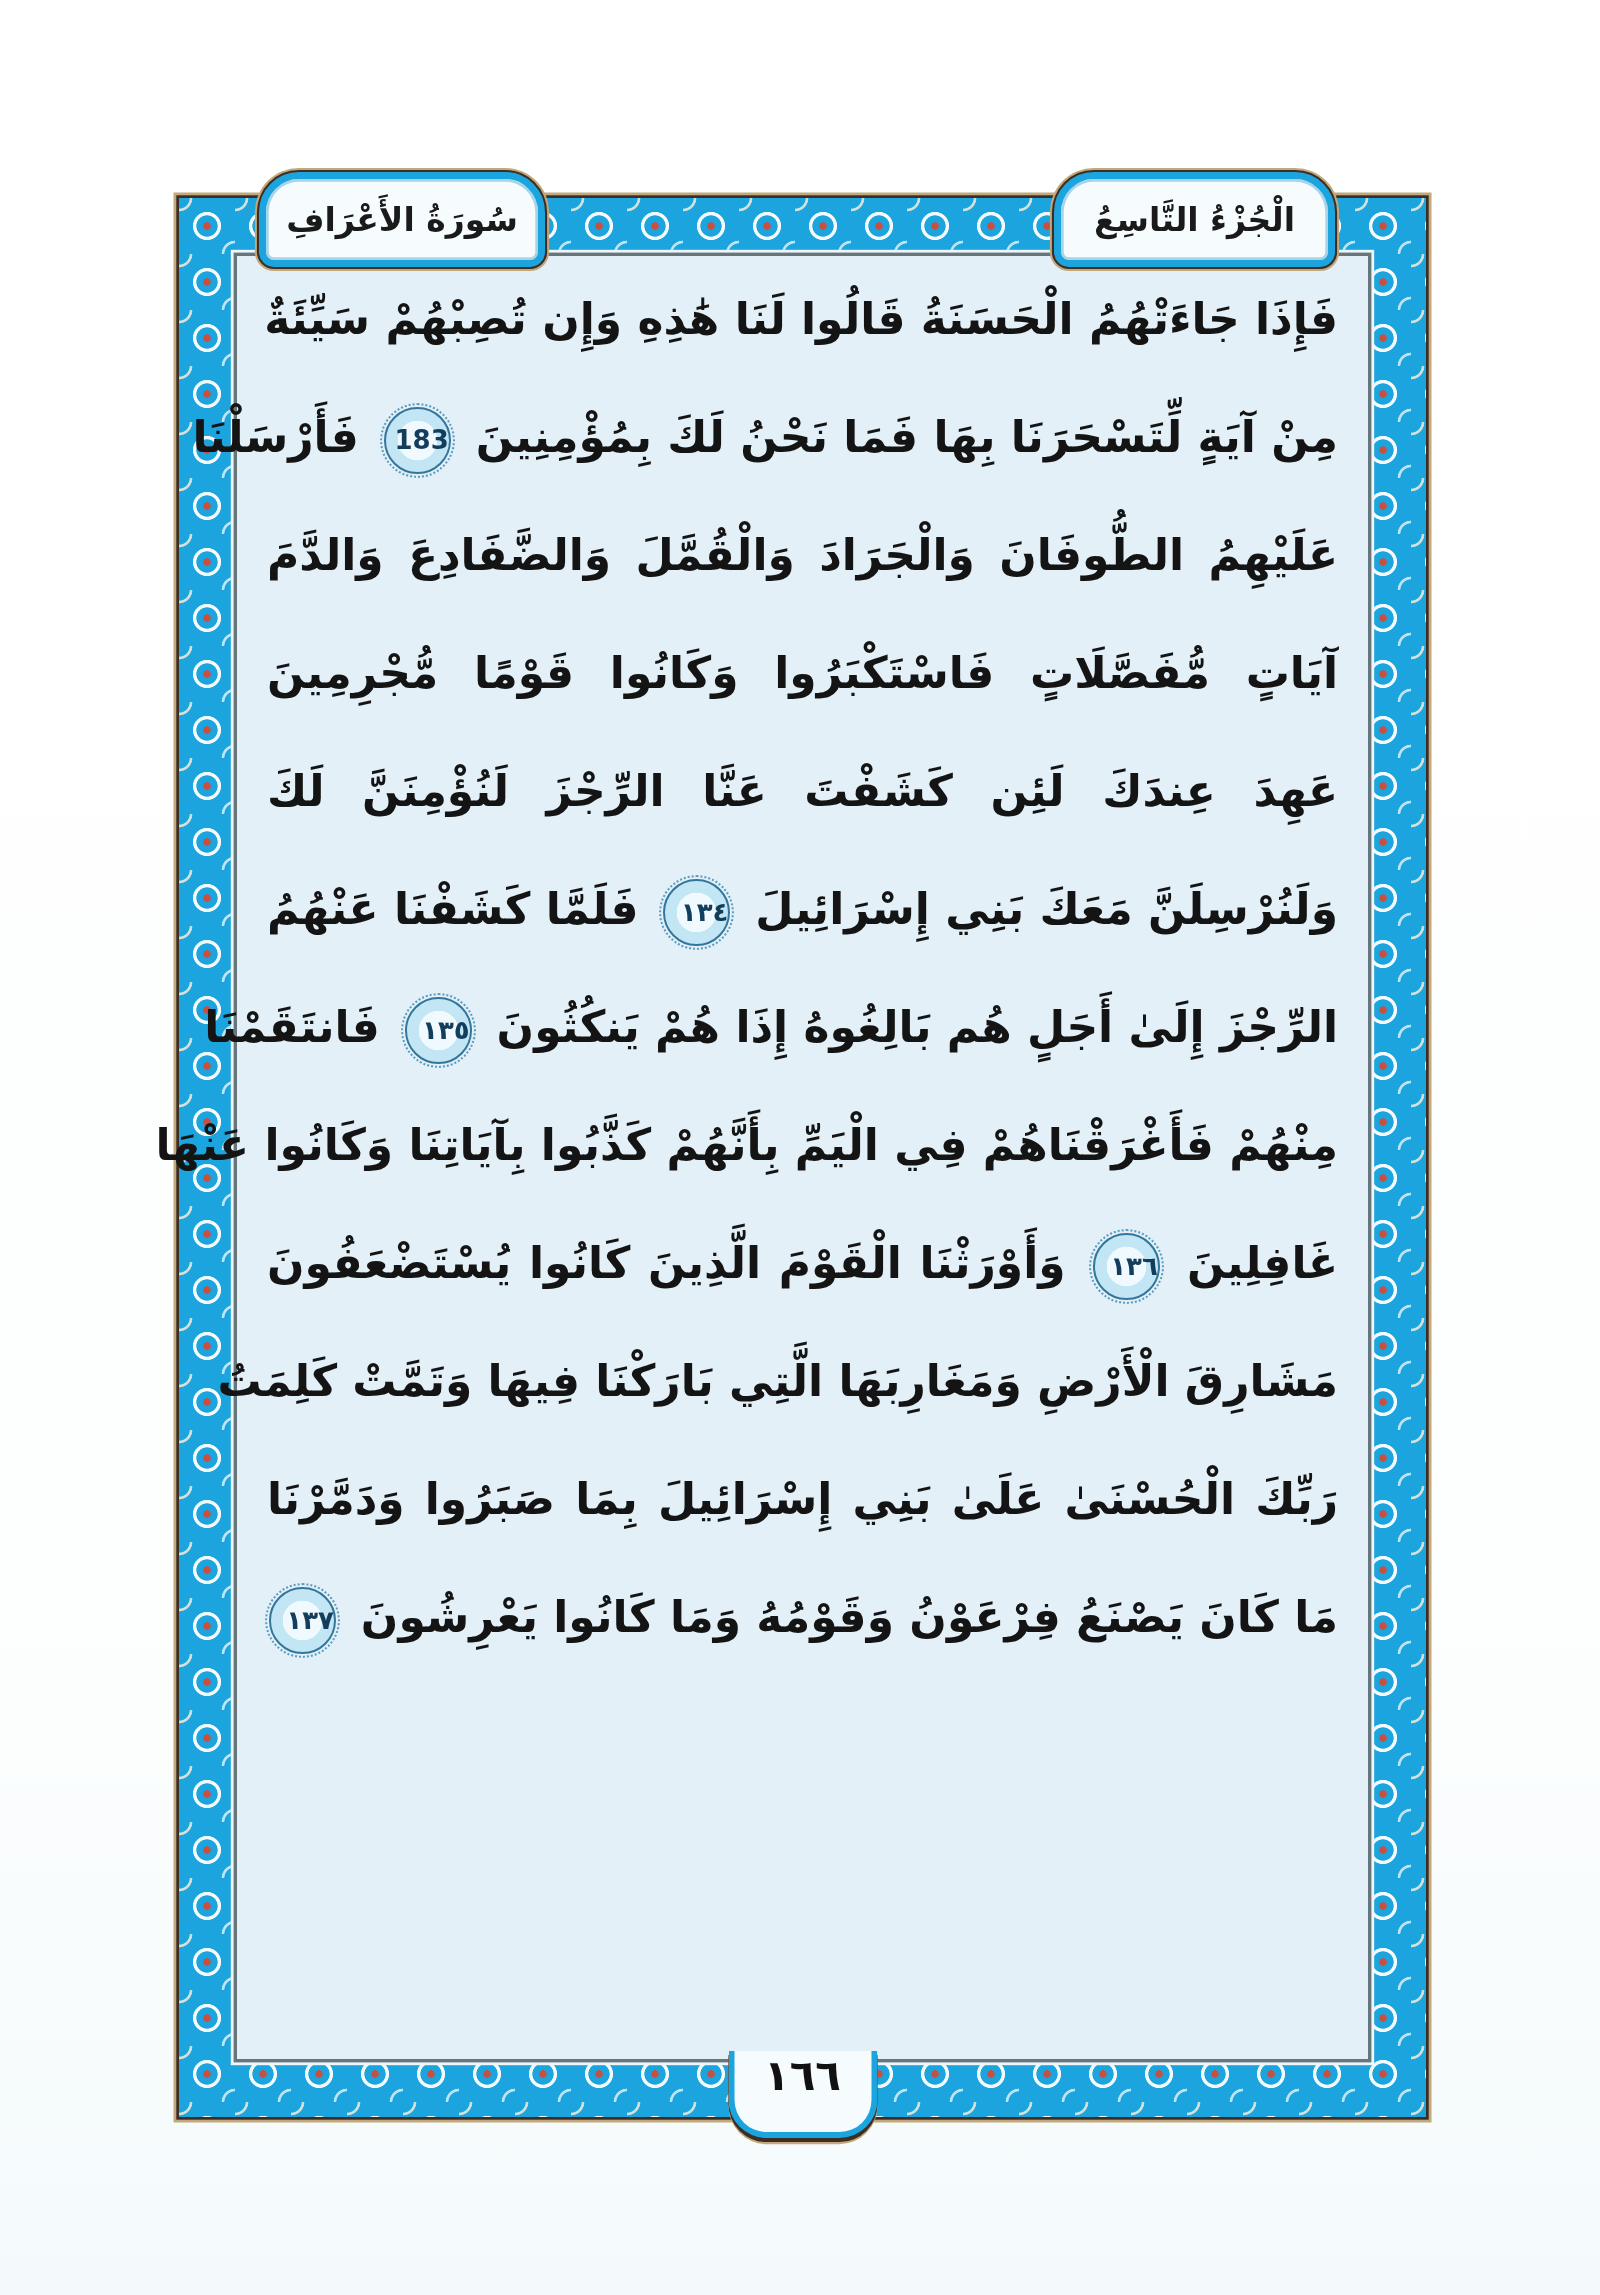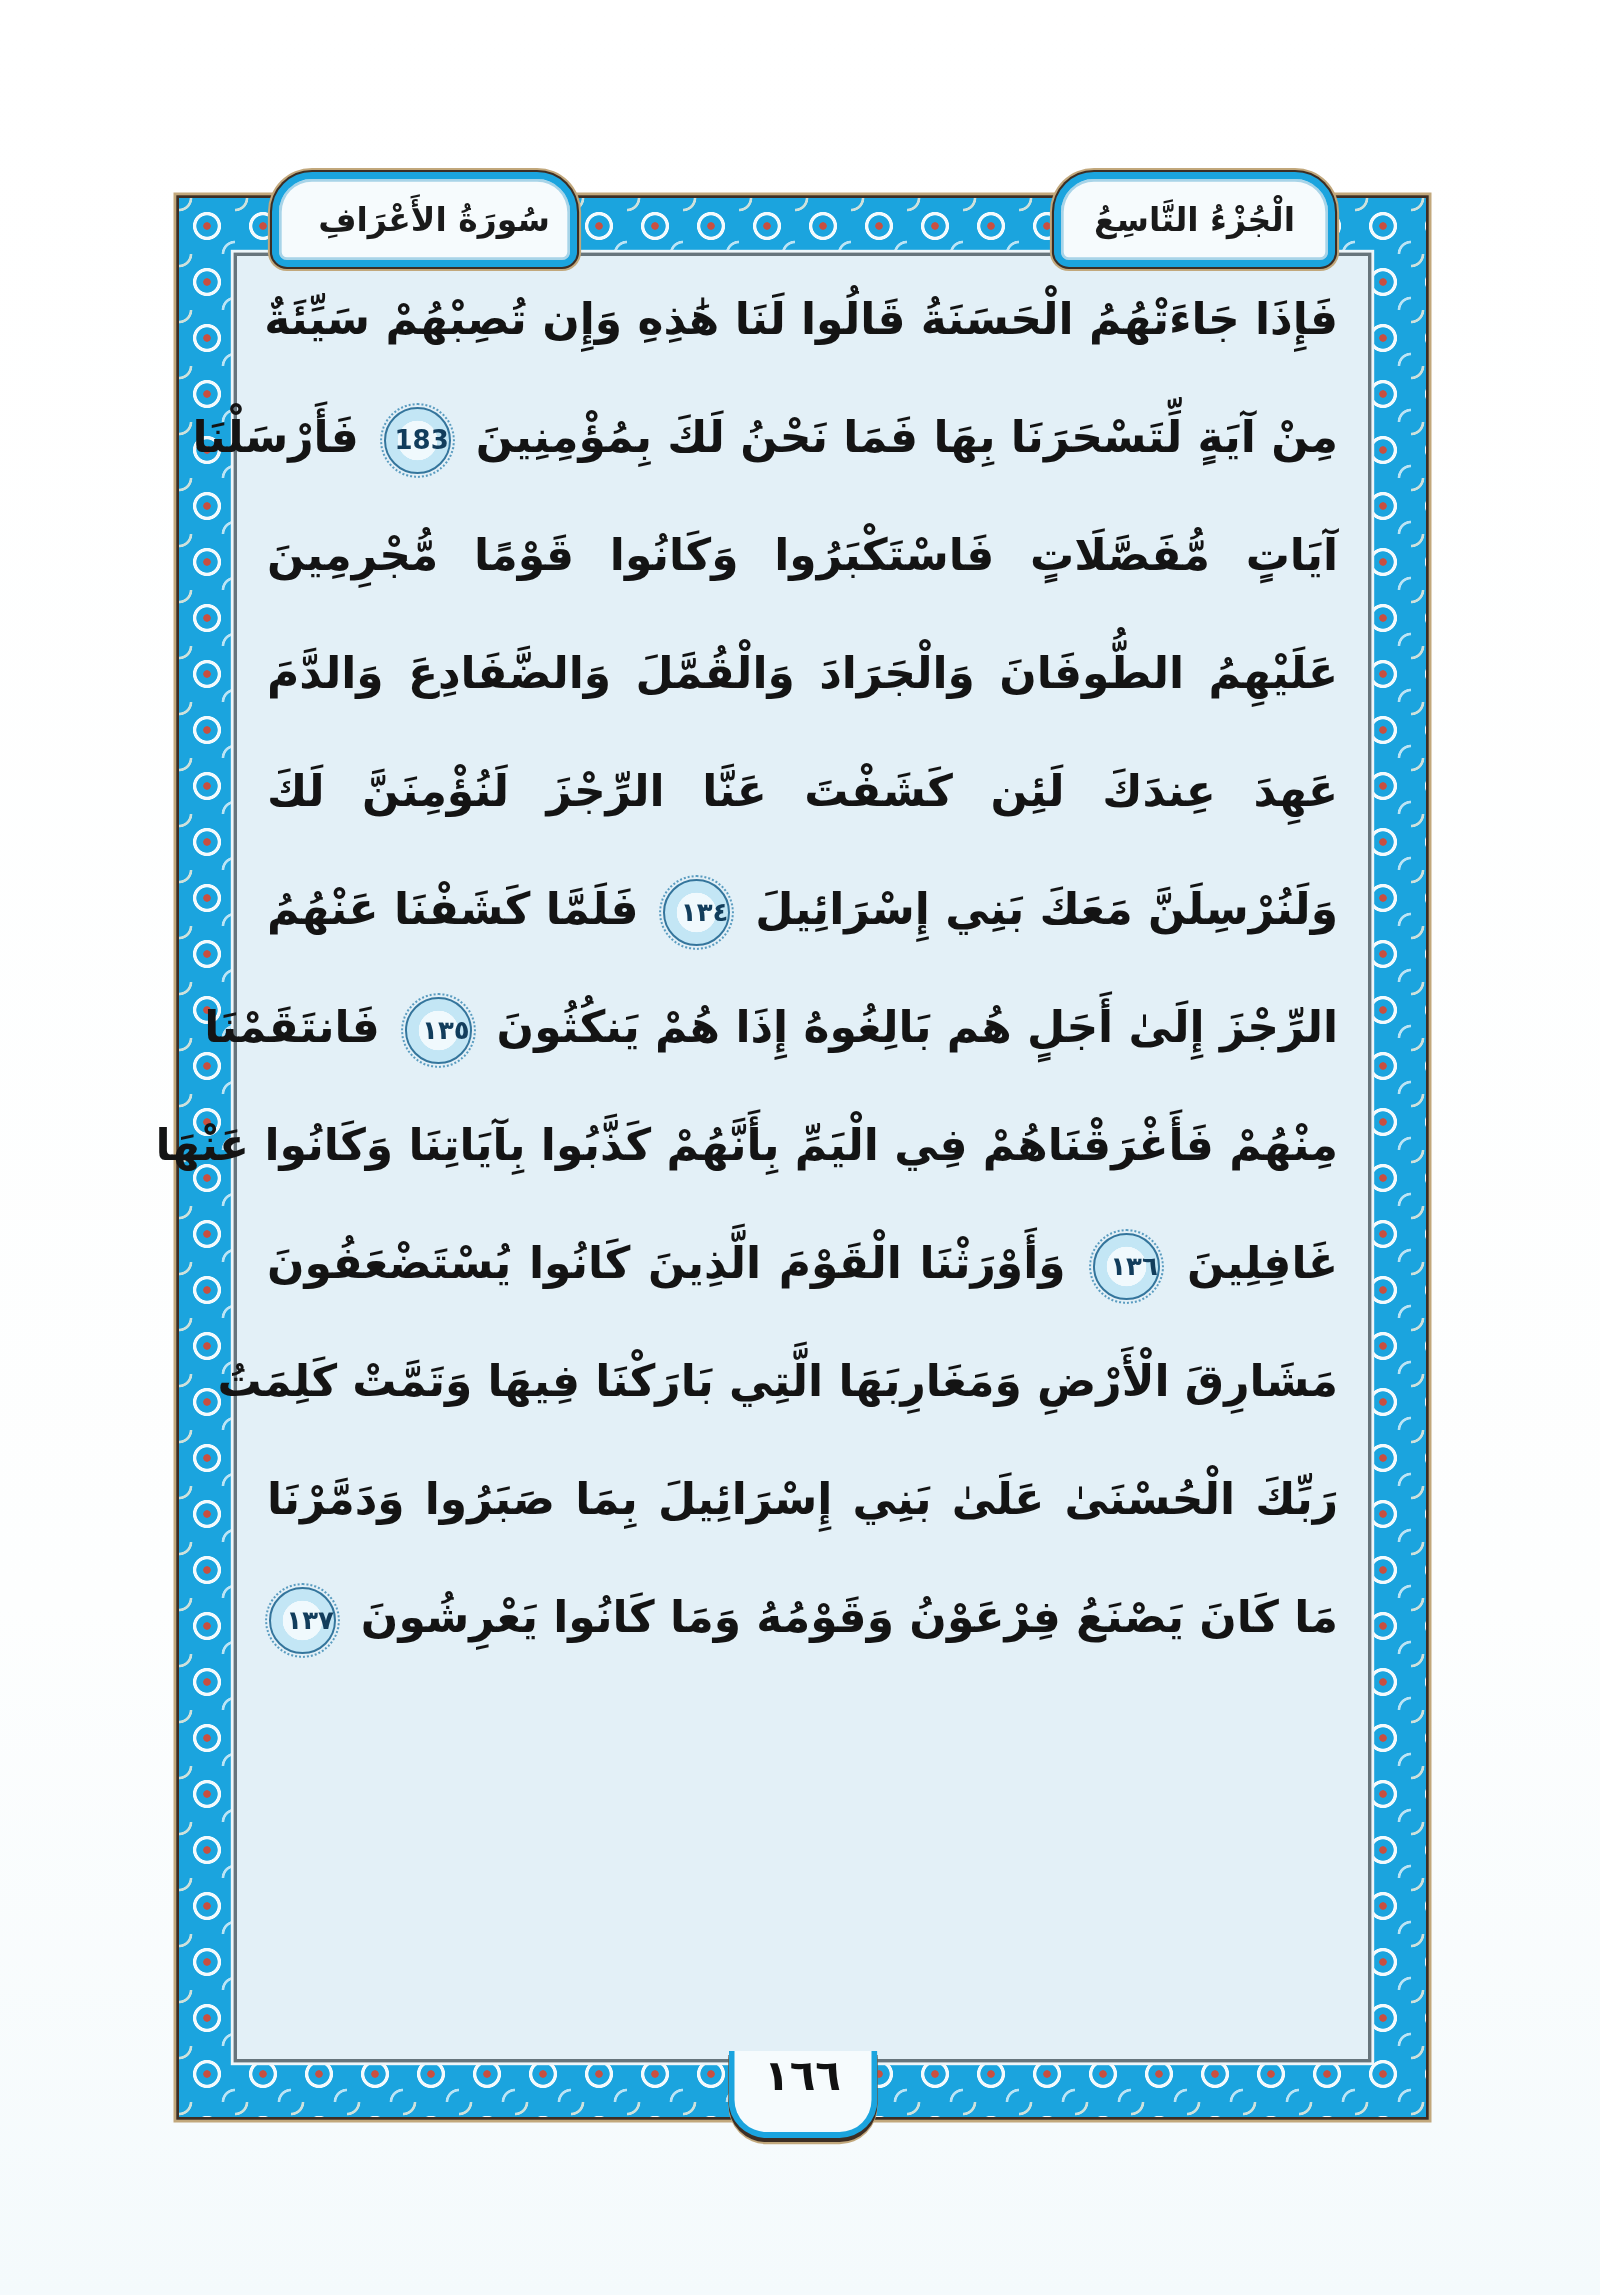--- a/index.html
+++ b/index.html
@@ -74,21 +74,21 @@
     position:absolute;
     top:-26px;
     height:81px;
     background:#f6fbfd;
     border:7.5px solid #1ba4de;
     border-radius:40px 40px 15px 15px;
     box-shadow:0 0 0 2.1px #3d2e24, 0 0 0 4.1px #c2a87c, inset 0 0 0 2.7px #a8d4e8;
     display:flex;align-items:center;justify-content:center;
     z-index:3;
   }
-  .cartouche.surah{left:93px;width:272px;padding-left:19px;}
+  .cartouche.surah{left:80px;width:272px;}
   .cartouche.juz{right:91px;width:267px;}
   .cartouche span{
     font-size:33px;font-weight:bold;color:#1a1a1a;
     white-space:nowrap;
   }
 
   
   .page-tab{
     position:absolute;
     left:50%;bottom:-20.5px;
@@ -118,22 +118,22 @@
     </div>
 
     <div class="cartouche juz">
       <span>الْجُزْءُ التَّاسِعُ</span>
     </div>
 
     <div class="inner">
       <div class="lines" id="lines">
           <div class="line"><span>فَإِذَا جَاءَتْهُمُ الْحَسَنَةُ قَالُوا لَنَا هَٰذِهِ وَإِن تُصِبْهُمْ سَيِّئَةٌ</span></div>
           <div class="line"><span>مِنْ آيَةٍ لِّتَسْحَرَنَا بِهَا فَمَا نَحْنُ لَكَ بِمُؤْمِنِينَ </span><span class="ayah-marker">183</span><span> فَأَرْسَلْنَا</span></div>
+          <div class="line"><span>عَلَيْهِمُ الطُّوفَانَ وَالْجَرَادَ وَالْقُمَّلَ وَالضَّفَادِعَ وَالدَّمَ</span></div>
           <div class="line"><span>آيَاتٍ مُّفَصَّلَاتٍ فَاسْتَكْبَرُوا وَكَانُوا قَوْمًا مُّجْرِمِينَ</span></div>
-          <div class="line"><span>عَلَيْهِمُ الطُّوفَانَ وَالْجَرَادَ وَالْقُمَّلَ وَالضَّفَادِعَ وَالدَّمَ</span></div>
           <div class="line"><span>عَهِدَ عِندَكَ لَئِن كَشَفْتَ عَنَّا الرِّجْزَ لَنُؤْمِنَنَّ لَكَ</span></div>
           <div class="line"><span>وَلَنُرْسِلَنَّ مَعَكَ بَنِي إِسْرَائِيلَ </span><span class="ayah-marker">١٣٤</span><span> فَلَمَّا كَشَفْنَا عَنْهُمُ</span></div>
           <div class="line"><span>الرِّجْزَ إِلَىٰ أَجَلٍ هُم بَالِغُوهُ إِذَا هُمْ يَنكُثُونَ </span><span class="ayah-marker">١٣٥</span><span> فَانتَقَمْنَا</span></div>
           <div class="line"><span>مِنْهُمْ فَأَغْرَقْنَاهُمْ فِي الْيَمِّ بِأَنَّهُمْ كَذَّبُوا بِآيَاتِنَا وَكَانُوا عَنْهَا</span></div>
           <div class="line"><span>غَافِلِينَ </span><span class="ayah-marker">١٣٦</span><span> وَأَوْرَثْنَا الْقَوْمَ الَّذِينَ كَانُوا يُسْتَضْعَفُونَ</span></div>
           <div class="line"><span>مَشَارِقَ الْأَرْضِ وَمَغَارِبَهَا الَّتِي بَارَكْنَا فِيهَا وَتَمَّتْ كَلِمَتُ</span></div>
           <div class="line"><span>رَبِّكَ الْحُسْنَىٰ عَلَىٰ بَنِي إِسْرَائِيلَ بِمَا صَبَرُوا وَدَمَّرْنَا</span></div>
           <div class="line"><span>مَا كَانَ يَصْنَعُ فِرْعَوْنُ وَقَوْمُهُ وَمَا كَانُوا يَعْرِشُونَ </span><span class="ayah-marker">١٣٧</span></div>
         </div>
     </div>

